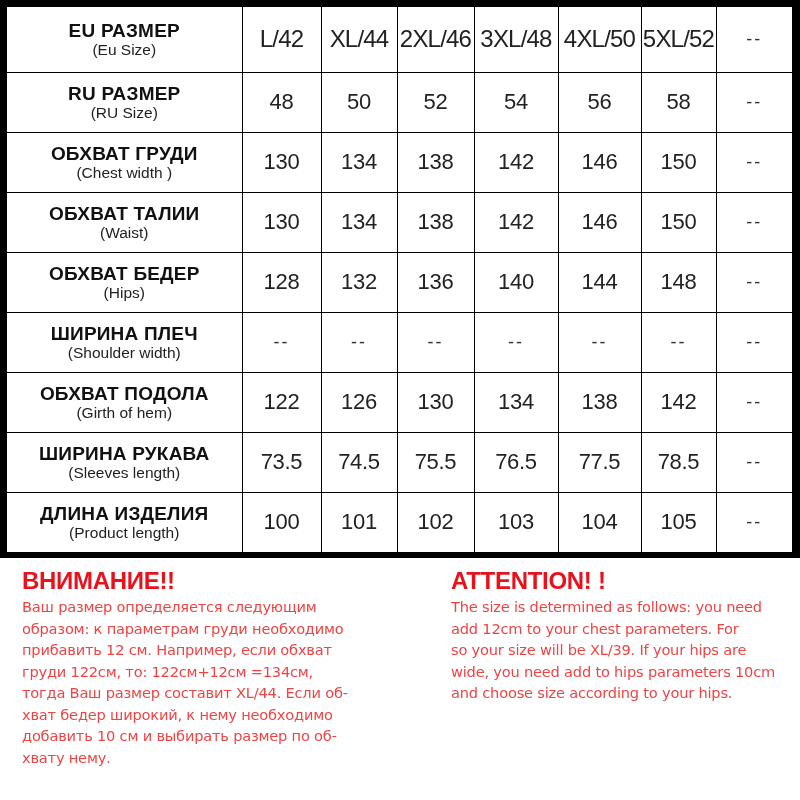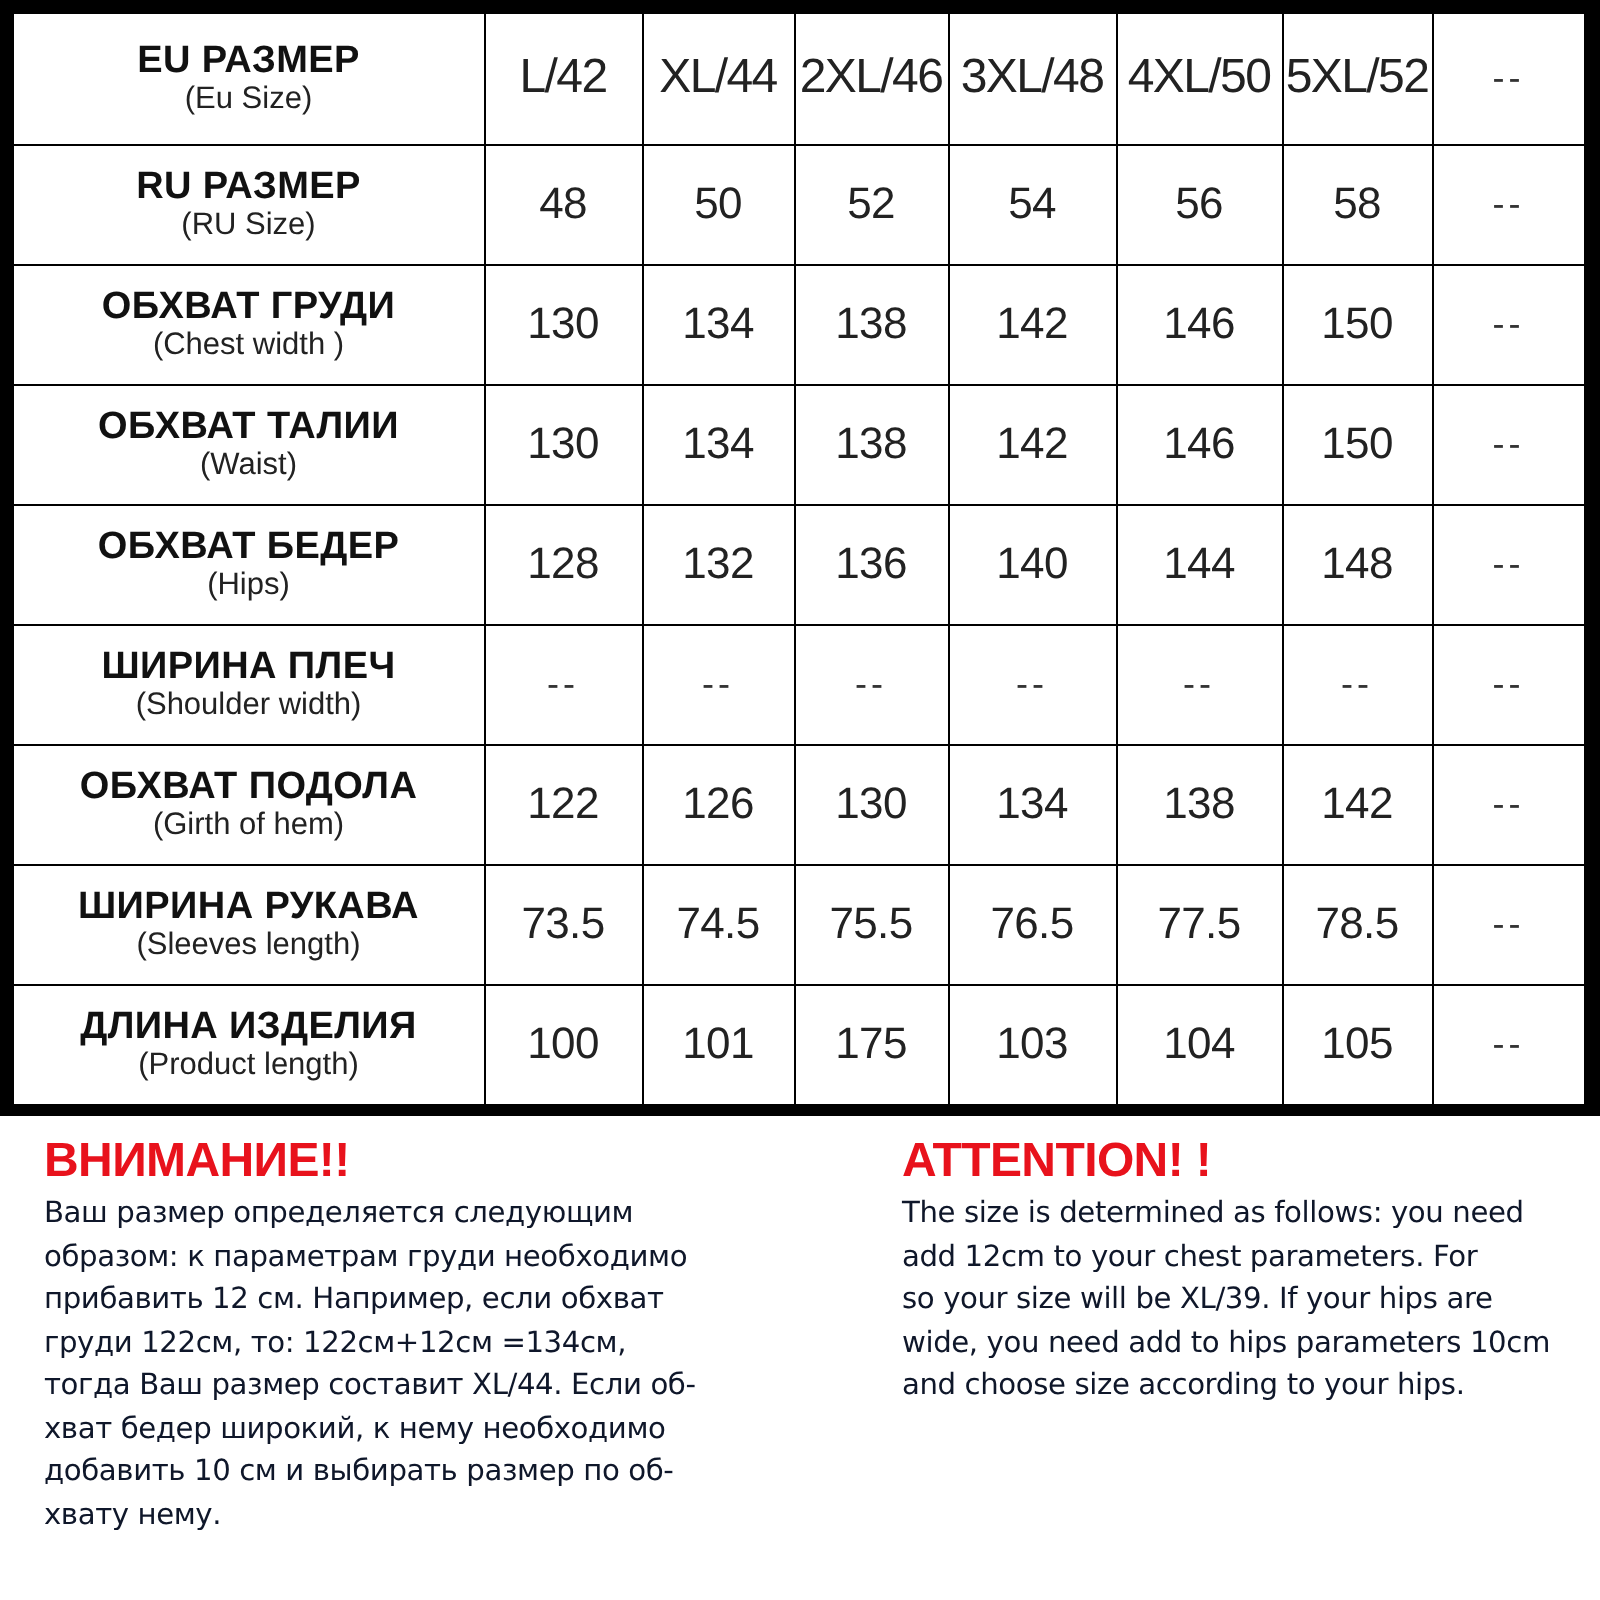--- a/index.html
+++ b/index.html
@@ -44,21 +44,21 @@
     position: absolute; top: 568px; width: 390px;
   }
   .notice.ru { left: 22px; }
   .notice.en { left: 439px; width: 383px; margin-left: 12px; }
   .notice h2 {
     margin: 0; font-size: 24px; font-weight: bold; line-height: 26px;
     letter-spacing: -0.3px;
   }
   .notice p {
     margin: 2px 0 0 0; font-family: "DejaVu Sans", sans-serif; font-size: 14.6px;
-    line-height: 21.5px; color: #0f172a; letter-spacing: -0.2px;
+    line-height: 21.5px; color: #ef4444; letter-spacing: -0.2px;
   }
   .notice p span { display: block; white-space: nowrap; }
 </style>
 </head>
 <body>
 
 <div class="frame">
   <table class="size-table">
     <colgroup>
       <col class="c-label">
@@ -175,21 +175,21 @@
           <td><span class="val">78.5</span></td>
           <td><span class="val dash">--</span></td>
         </tr>
         <tr class="r-std">
           <td>
             <span class="lbl-main">ДЛИНА ИЗДЕЛИЯ</span>
             <span class="lbl-sub">(Product length)</span>
           </td>
           <td><span class="val">100</span></td>
           <td><span class="val">101</span></td>
-          <td><span class="val">175</span></td>
+          <td><span class="val">102</span></td>
           <td><span class="val">103</span></td>
           <td><span class="val">104</span></td>
           <td><span class="val">105</span></td>
           <td><span class="val dash">--</span></td>
         </tr>
       </tbody>
   </table>
 </div>
 
 <div class="notice ru">

